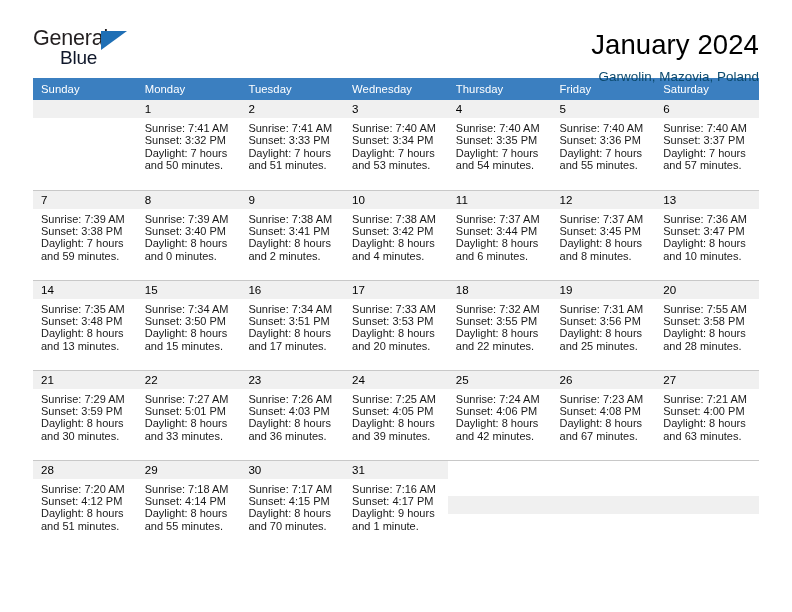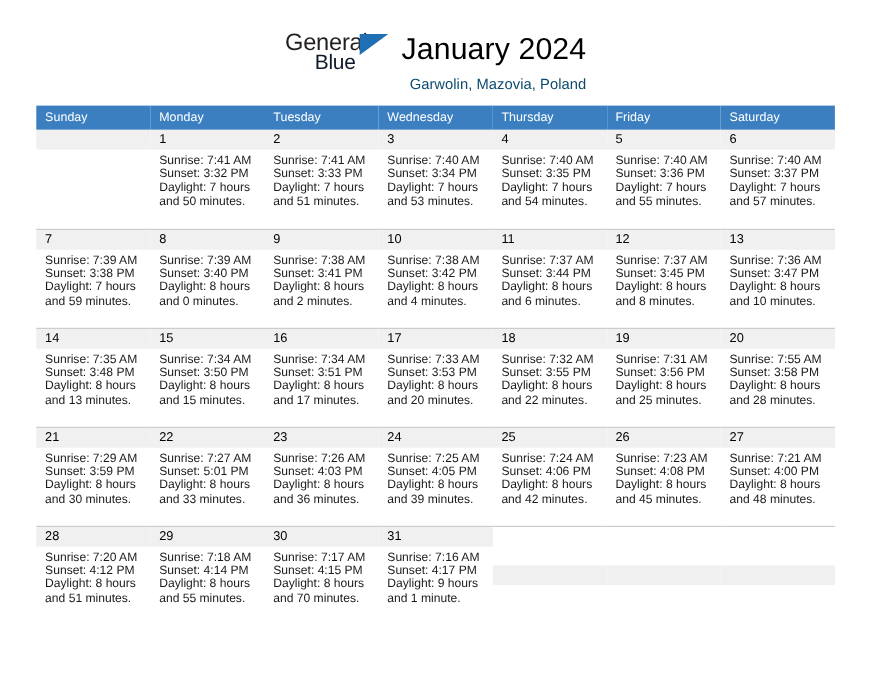--- a/index.html
+++ b/index.html
@@ -14,21 +14,21 @@
   .page {
     position: relative;
     width: 792px;
     height: 612px;
     padding: 0 33px;
   }
 
   
   .top {
     display: flex;
-    justify-content: center;
+    justify-content: space-between;
     align-items: flex-start;
     height: 72px;
     padding-top: 28px;
   }
   .logo {
     position: relative;
     width: 106px;
     height: 44px;
     line-height: 1;
   }
@@ -68,21 +68,21 @@
     color: #0c4a6e;
     margin-top: 8px;
     letter-spacing: 0.05px;
   }
 
   
   table.cal {
     width: 726px;
     border-collapse: collapse;
     table-layout: fixed;
-    margin-top: 24px;
+    margin-top: 6px;
   }
   table.cal th {
     background: #3b7fc0;
     color: #ffffff;
     font-size: 11.3px;
     font-weight: normal;
     text-align: left;
     padding: 5px 0 5px 8px;
     height: 22px;
     letter-spacing: 0.05px;
@@ -378,30 +378,30 @@
               <div>Daylight: 8 hours</div>
               <div>and 42 minutes.</div>
             </div>
           </td>
           <td class="day">
             <div class="daynum">26</div>
             <div class="info">
               <div>Sunrise: 7:23 AM</div>
               <div>Sunset: 4:08 PM</div>
               <div>Daylight: 8 hours</div>
-              <div>and 45 minutes.</div>
+              <div>and 67 minutes.</div>
             </div>
           </td>
           <td class="day">
             <div class="daynum">27</div>
             <div class="info">
               <div>Sunrise: 7:21 AM</div>
               <div>Sunset: 4:00 PM</div>
               <div>Daylight: 8 hours</div>
-              <div>and 48 minutes.</div>
+              <div>and 63 minutes.</div>
             </div>
           </td>
         </tr>
         <tr class="week">
           <td class="day">
             <div class="daynum">28</div>
             <div class="info">
               <div>Sunrise: 7:20 AM</div>
               <div>Sunset: 4:12 PM</div>
               <div>Daylight: 8 hours</div>

